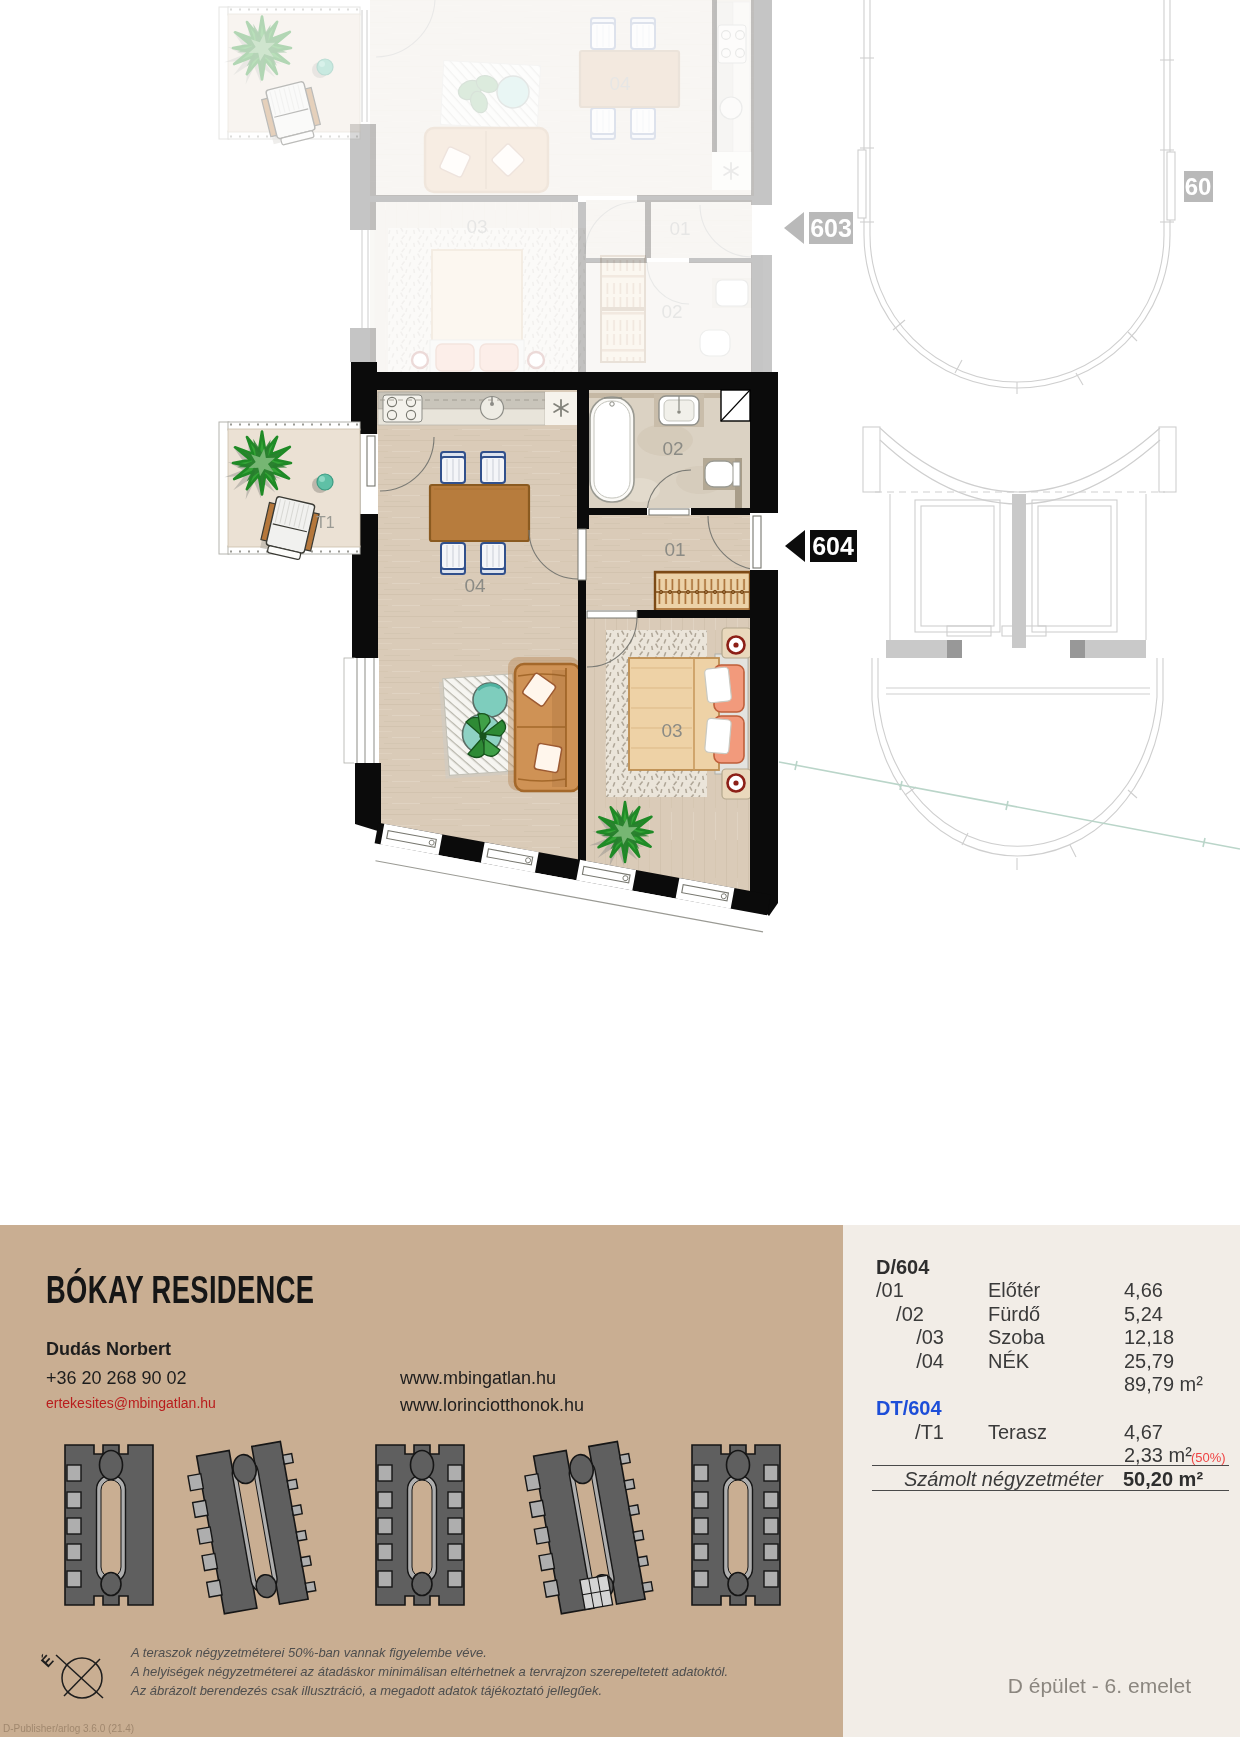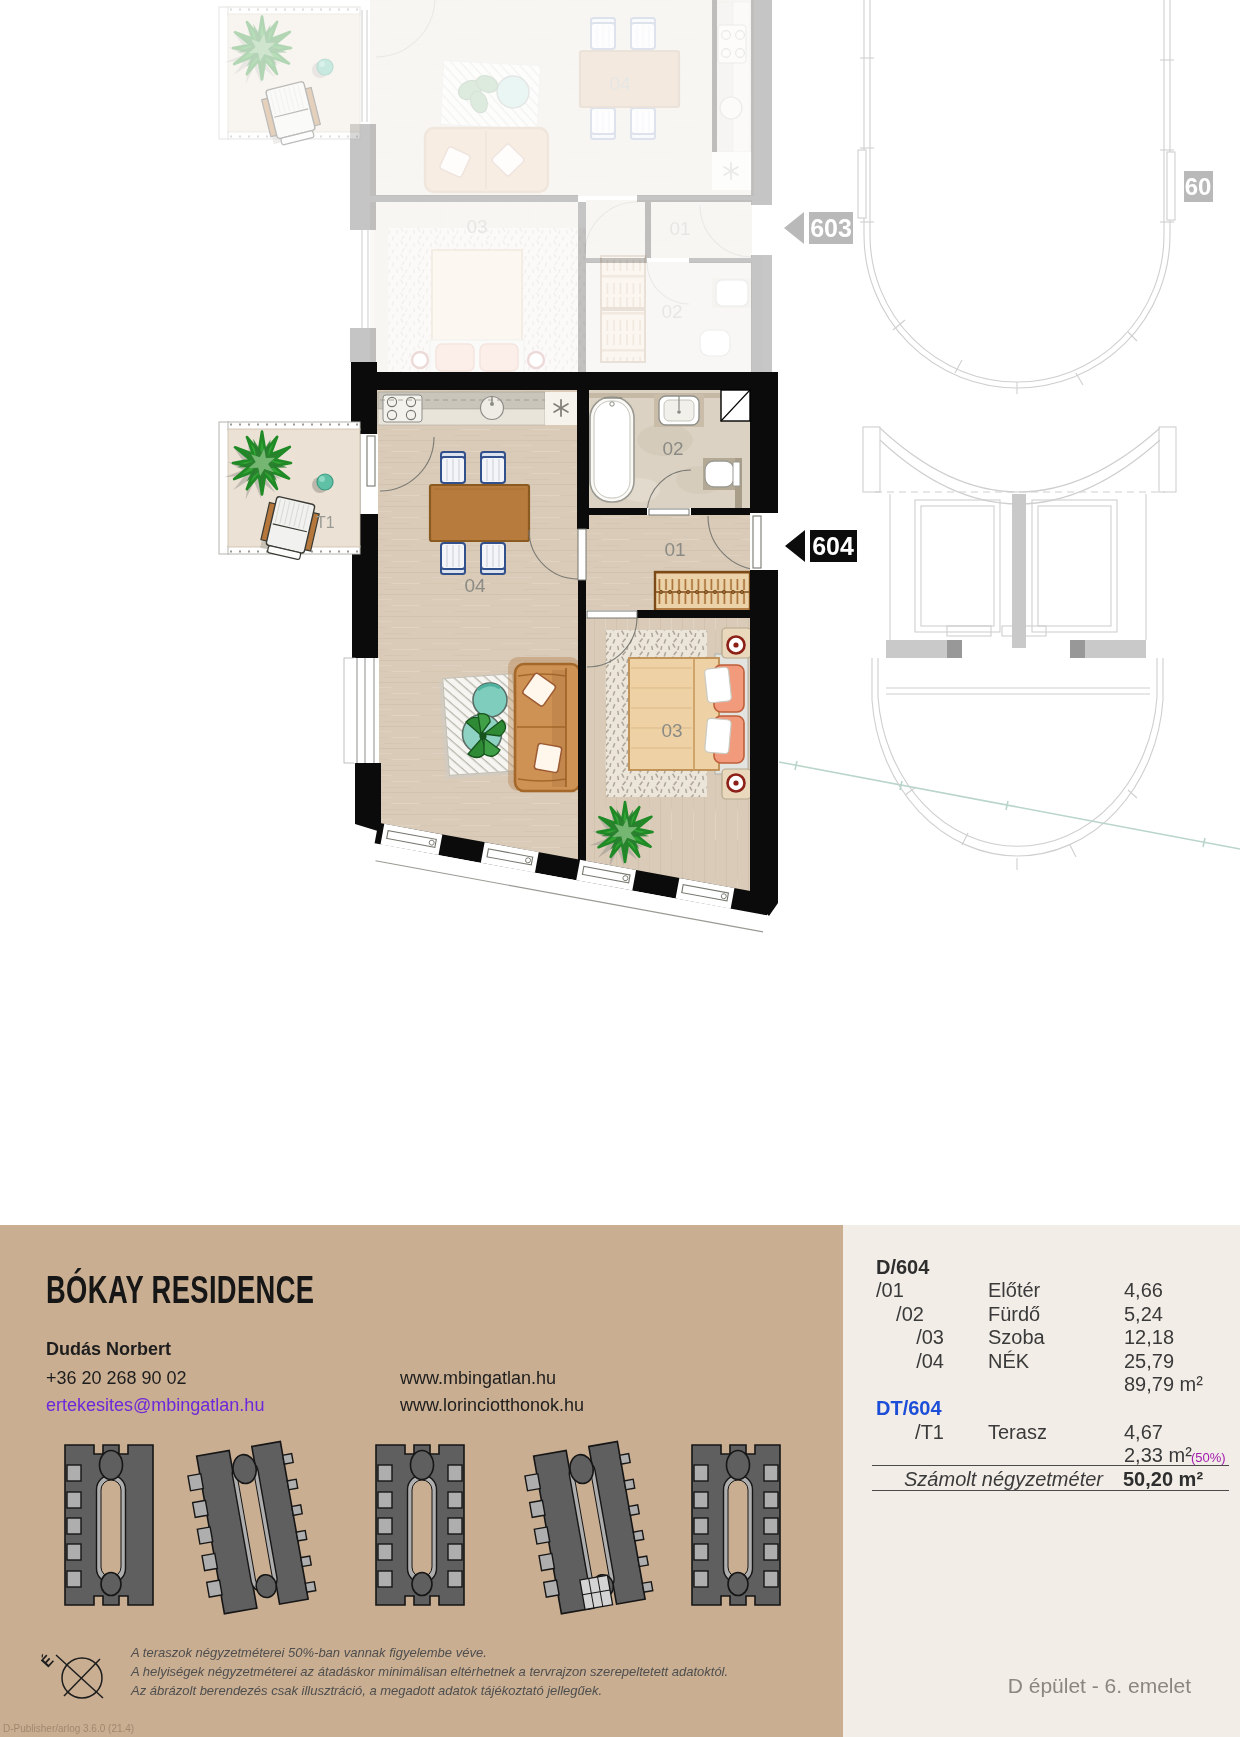--- a/index.html
+++ b/index.html
@@ -494,21 +494,21 @@
 <g stroke="#1d1d1d" fill="none" stroke-width="1.5">
 <circle cx="82" cy="453" r="20"></circle>
 <line x1="56" y1="430" x2="103" y2="473"></line>
 <line x1="64" y1="471" x2="100" y2="434"></line>
 </g>
 <text x="41" y="440" font-size="15" font-weight="bold" fill="#1d1d1d" transform="rotate(-48 48 434)">É</text>
   </svg>
 <div class="abs" style="left:46px;top:1269px;font-size:38px;font-weight:bold;color:#161616;white-space:nowrap;transform:scale(0.72,1);transform-origin:0 0;letter-spacing:0.5px;">BÓKAY RESIDENCE</div>
 <div class="abs" style="left:46px;top:1339px;font-size:18px;font-weight:bold;color:#1d1d1d;white-space:nowrap;">Dudás Norbert</div>
 <div class="abs" style="left:46px;top:1368px;font-size:18px;font-weight:normal;color:#1d1d1d;white-space:nowrap;">+36 20 268 90 02</div>
-<div class="abs" style="left:46px;top:1395px;font-size:18px;font-weight:normal;color:#6d28d9;white-space:nowrap;">ertekesites@mbingatlan.hu</div>
+<div class="abs" style="left:46px;top:1395px;font-size:14px;font-weight:normal;color:#b91c1c;white-space:nowrap;">ertekesites@mbingatlan.hu</div>
 <div class="abs" style="left:400px;top:1368px;font-size:18px;font-weight:normal;color:#1d1d1d;white-space:nowrap;">www.mbingatlan.hu</div>
 <div class="abs" style="left:400px;top:1395px;font-size:18px;font-weight:normal;color:#1d1d1d;white-space:nowrap;">www.lorinciotthonok.hu</div>
 <div class="abs" style="left:131px;top:1643px;font-size:13px;font-weight:normal;color:#4e4e4e;white-space:nowrap;font-style:italic;line-height:19px;">A teraszok négyzetméterei 50%-ban vannak figyelembe véve.<br>A helyiségek négyzetméterei az átadáskor minimálisan eltérhetnek a tervrajzon szerepeltetett adatoktól.<br>Az ábrázolt berendezés csak illusztráció, a megadott adatok tájékoztató jellegűek.</div>
 <div class="abs" style="left:3px;top:1723px;font-size:10px;font-weight:normal;color:rgba(110,88,66,0.45);white-space:nowrap;">D-Publisher/arlog 3.6.0 (21.4)</div>
 <div class="abs" style="left:876px;top:1256px;font-size:20px;font-weight:bold;color:#2e2e2e;white-space:nowrap;">D/604</div>
 <div class="abs" style="left:876px;top:1279px;width:353px;font-size:20px;color:#3a3a3a;">
     <span style="position:absolute;left:0;width:68px;">/01</span>
     <span style="position:absolute;left:112px;">Előtér</span>
     <span style="position:absolute;left:248px;">4,66</span>
   </div>
@@ -536,17 +536,17 @@
 <div class="abs" style="left:876px;top:1421px;width:353px;font-size:20px;color:#3a3a3a;">
     <span style="position:absolute;left:0;width:68px;text-align:right;">/T1</span>
     <span style="position:absolute;left:112px;">Terasz</span>
     <span style="position:absolute;left:248px;">4,67</span>
   </div>
 <div class="abs" style="left:876px;top:1444px;width:353px;font-size:20px;color:#3a3a3a;">
     <span style="position:absolute;left:0;width:68px;text-align:right;"></span>
     <span style="position:absolute;left:112px;"></span>
     <span style="position:absolute;left:248px;">2,33 m²</span>
   </div>
-<div class="abs" style="left:1191px;top:1450px;font-size:13px;font-weight:normal;color:#a21caf;white-space:nowrap;">(50%)</div>
+<div class="abs" style="left:1191px;top:1450px;font-size:13px;font-weight:normal;color:#ef4444;white-space:nowrap;">(50%)</div>
 <div class="abs" style="left:872px;top:1465px;width:357px;height:1px;background:#4a4a4a;"></div>
 <div class="abs" style="left:872px;top:1468px;width:231px;font-size:20px;color:#3a3a3a;text-align:right;font-style:italic;">Számolt négyzetméter</div>
 <div class="abs" style="left:1123px;top:1468px;font-size:20px;font-weight:bold;color:#2e2e2e;white-space:nowrap;">50,20 m²</div>
 <div class="abs" style="left:872px;top:1490px;width:357px;height:1px;background:#4a4a4a;"></div>
 <div class="abs" style="left:843px;top:1674px;width:348px;font-size:21px;color:#8b867f;text-align:right;">D épület - 6. emelet</div>
 </body></html>

